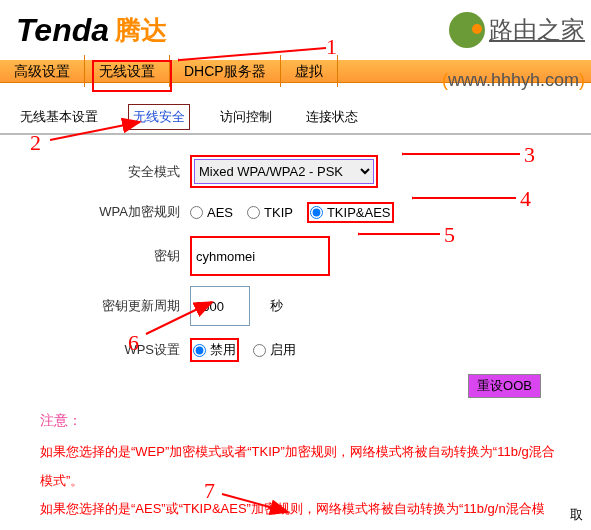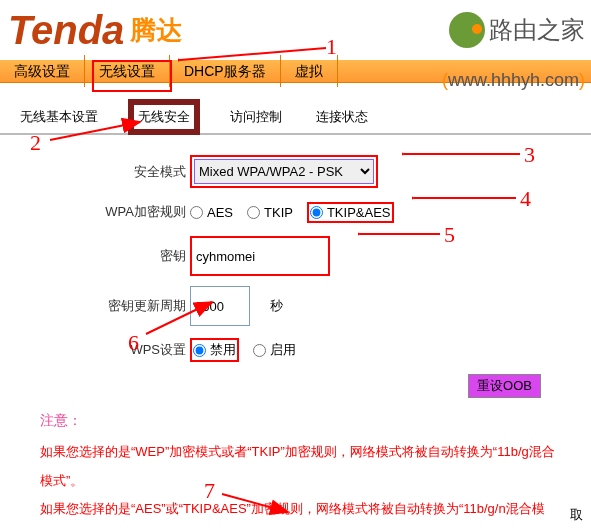--- a/index.html
+++ b/index.html
@@ -1,40 +1,40 @@
 <!DOCTYPE html>
 <html><head>
 <meta charset="utf-8">
 <style>
 * { margin: 0; padding: 0; box-sizing: border-box; font-family: SimSun, "宋体", Arial, sans-serif; }
 body { width: 591px; height: 530px; background: #fff; overflow: hidden; position: relative; }
 
 .header { height: 60px; position: relative; }
 .logo-area { height: 60px; display: flex; align-items: center; }
-.tenda-logo { font-family: Arial; font-size: 40px; font-weight: bold; font-style: italic; color: #c2410c; margin-left: 8px; }
+.tenda-logo { font-family: Arial; font-size: 32px; font-weight: bold; font-style: italic; color: #000000; margin-left: 16px; }
 .tenda-cn { font-size: 26px; color: #ff8c00; margin-left: 6px; font-weight: bold; }
 
 .watermark { position: absolute; right: 6px; top: 0; display: flex; align-items: center; height: 60px; }
 .wm-icon { width: 36px; height: 36px; border-radius: 50%; background: #6b9b37; position: relative; margin-right: 4px; }
 .wm-icon::after { content: ""; position: absolute; right: 3px; top: 12px; width: 10px; height: 10px; border-radius: 50%; background: #ff8c00; }
-.wm-text { font-size: 24px; color: #555; }
+.wm-text { font-size: 24px; color: #555; text-decoration: underline; }
 .wm-url { position: absolute; right: 6px; top: 70px; font-size: 18px; color: #555; }
 .wm-url .p1 { color: #ff8c00; }
 .wm-url .p2 { color: #555; }
 
 .nav { background: linear-gradient(#ffb84d, #ff9933); height: 23px; display: flex; align-items: center; border-bottom: 1px solid #e07b00; }
 .nav-item { padding: 0 14px; height: 32px; line-height: 32px; font-size: 14px; color: #000; border-right: 1px solid #e07b00; cursor: pointer; }
 
 .subnav { height: 34px; display: flex; align-items: center; padding-left: 16px; gap: 26px; border-bottom: 2px solid #bbb; margin-top: 18px; }
 .subnav-item { font-size: 13px; color: #000; cursor: pointer; padding: 3px 4px; }
-.subnav-item.active { color: #000000; border: 6px solid #7f1d1d; }
+.subnav-item.active { color: #1d4ed8; border: 1px solid #7f1d1d; }
 
 .form-area { padding: 10px 20px 0 40px; }
 .row { display: flex; align-items: center; margin: 10px 0; min-height: 28px; }
-.label { width: 150px; text-align: right; font-size: 13px; color: #333; padding-right: 4px; }
+.label { width: 150px; text-align: right; font-size: 13px; color: #333; padding-right: 10px; }
 .control { display: flex; align-items: center; gap: 14px; }
 
 select { height: 25px; font-size: 13px; border: 1px solid #8b5cf6; }
 .boxed-red { border: 2px solid red !important; padding: 1px; justify-content: center; }
 .sel-wrap { border: 2px solid red; padding: 2px; display: inline-block; }
 
 .radio-opt { display: inline-flex; align-items: center; gap: 4px; font-size: 13px; }
 .radio-opt input { margin: 0; }
 
 .txt { height: 40px; border: 1px solid #7e9db9; padding: 0 4px; font-size: 13px; }

